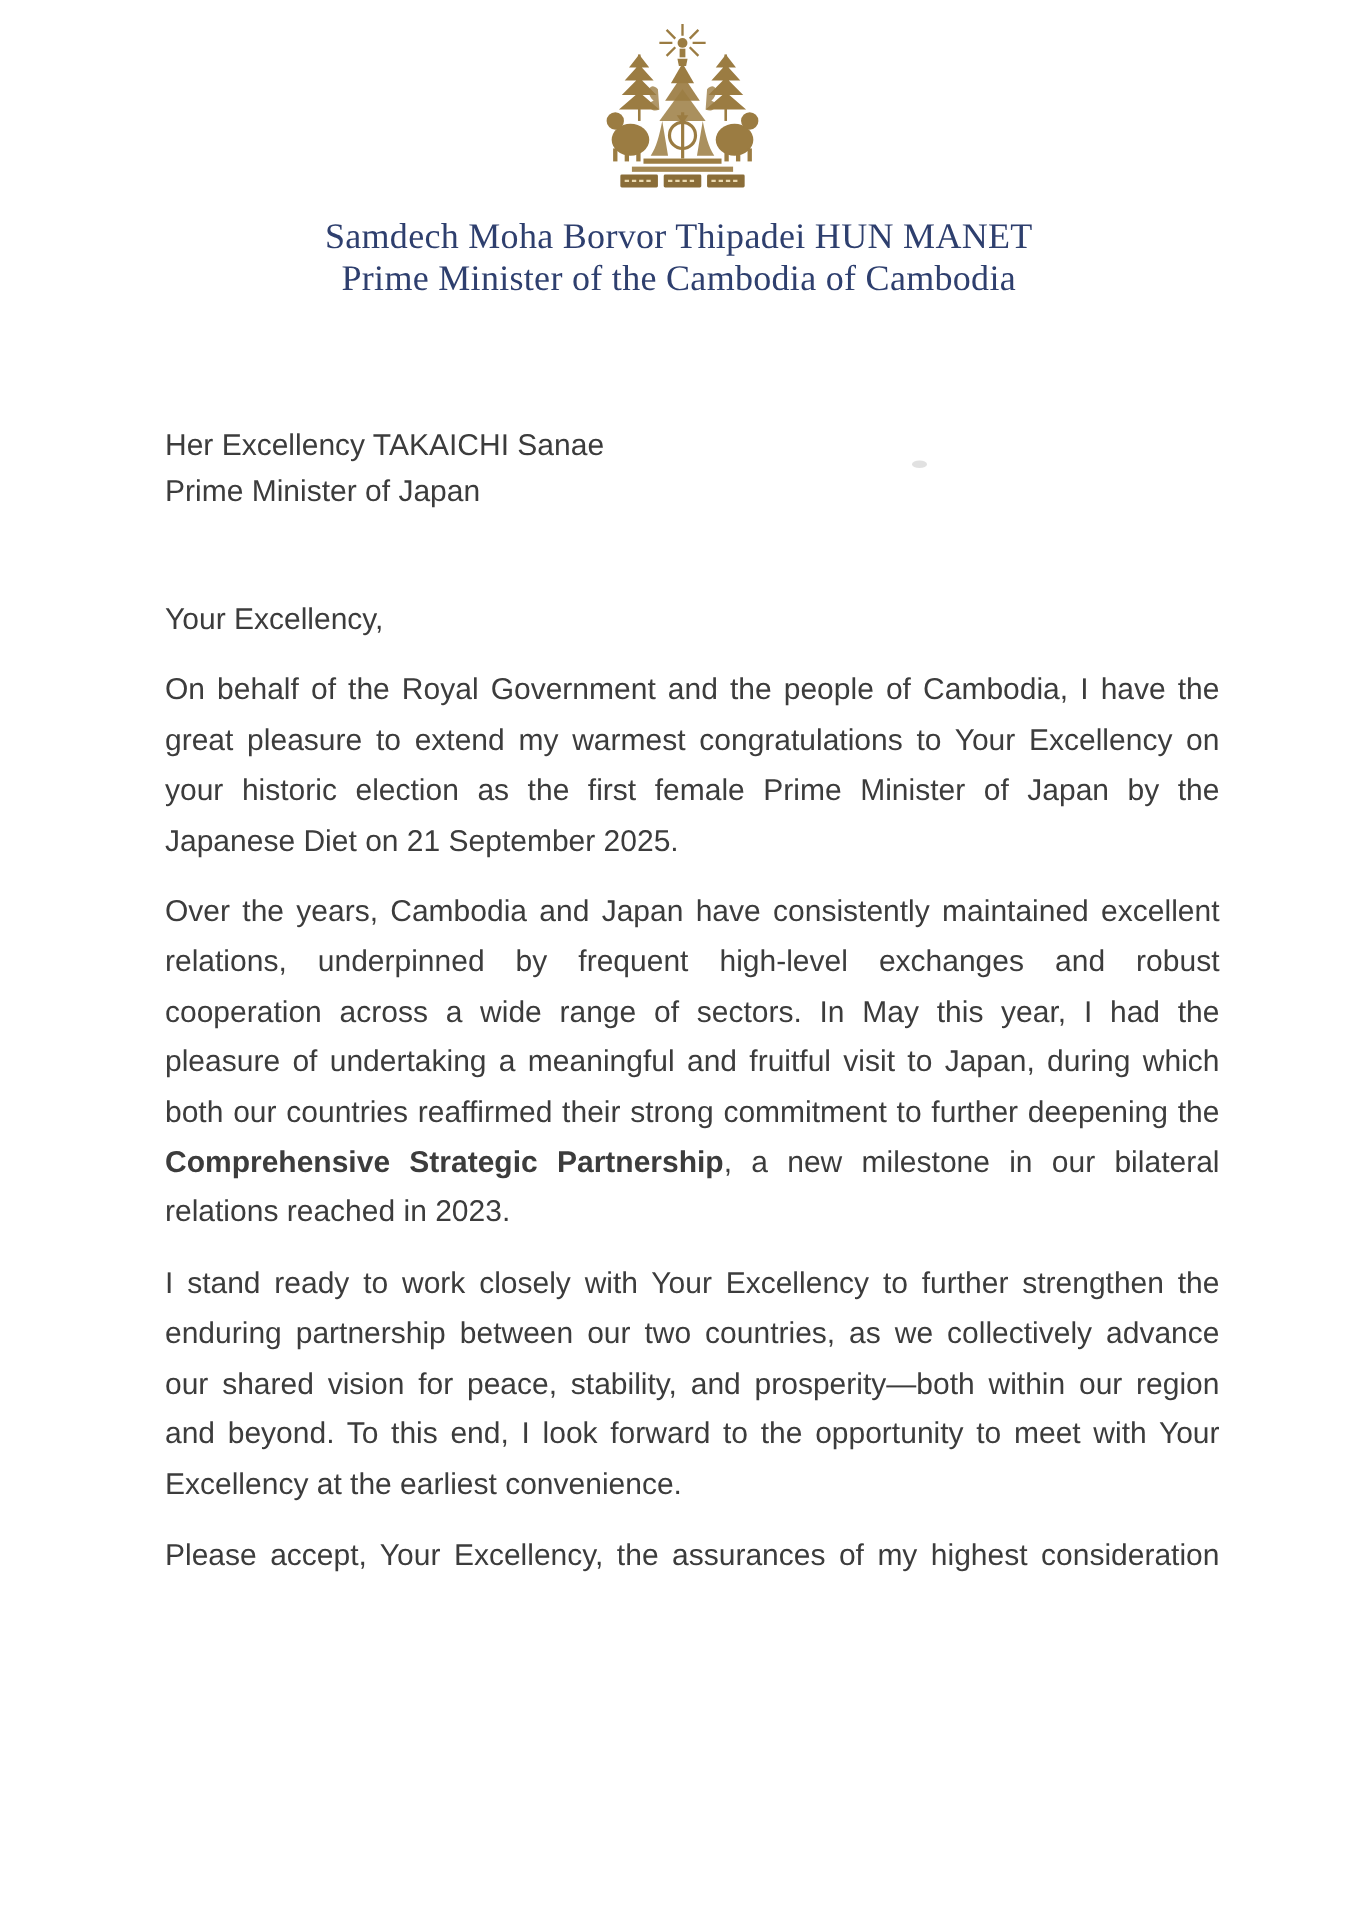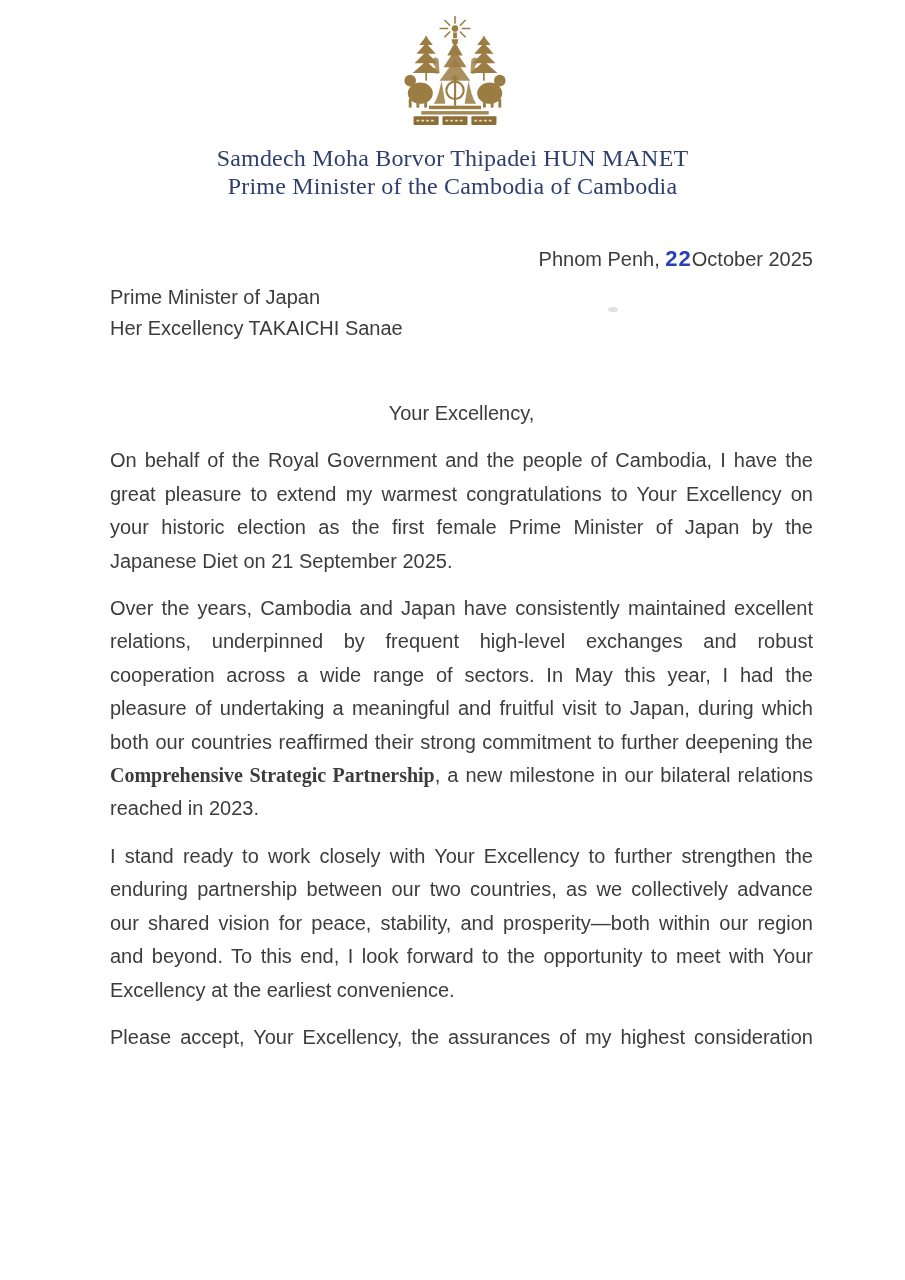--- a/index.html
+++ b/index.html
@@ -37,22 +37,22 @@
     position:absolute;top:282px;left:110px;
     font-size:20px;line-height:31px;color:#3c3c3c;
   }
   .recipient .city{text-decoration:underline;text-underline-offset:3px;}
   
   .body-block{
     position:absolute;top:397px;left:110px;width:703px;
     font-size:20px;line-height:33.4px;color:#3c3c3c;
   }
   .body-block p{margin:0 0 14px 0;text-align:justify;}
-  .body-block p.salutation{text-align:center;}
-  .bold-run{font-weight:bold;font-family:Liberation Serif, serif;}
+  .body-block p.salutation{text-align:left;}
+  .bold-run{font-weight:bold;}
   
   .signature{position:absolute;left:82px;top:1058px;width:178px;height:76px;}
   .signer{
     position:absolute;left:110px;top:1157px;
     font-size:25px;color:#3c3c3c;
   }
   
   .artifact{position:absolute;border-radius:50%;}
   .a1{left:608px;top:307px;width:10px;height:5px;background:#c9c9c9;opacity:.55;}
   .a2{left:836px;top:1190px;width:9px;height:5px;background:#cfcfcf;opacity:.5;}
@@ -106,25 +106,24 @@
     <g stroke="#ead9ae" stroke-width="1.6" stroke-dasharray="3 2">
       <path d="M15 111.5 h20 M45 111.5 h20 M75 111.5 h20"></path>
     </g>
   </svg>
 
   <div class="letterhead">
     <div>Samdech Moha Borvor Thipadei HUN MANET</div>
     <div>Prime Minister of the Cambodia of Cambodia</div>
   </div>
 
-  <div class="dateline"><span>Phnom Penh, </span><span class="ink-day">22</span><span>October 2025</span></div>
 
   <div class="recipient">
+    <div>Her Excellency TAKAICHI Sanae</div>
     <div>Prime Minister of Japan</div>
-    <div>Her Excellency TAKAICHI Sanae</div>
   </div>
 
   <div class="body-block">
     <p class="salutation">Your Excellency,</p>
     <p>On behalf of the Royal Government and the people of Cambodia, I have the great pleasure to extend my warmest congratulations to Your Excellency on your historic election as the first female Prime Minister of Japan by the Japanese Diet on 21 September 2025.</p>
     <p><span>Over the years, Cambodia and Japan have consistently maintained excellent relations, underpinned by frequent high-level exchanges and robust cooperation across a wide range of sectors. In May this year, I had the pleasure of undertaking a meaningful and fruitful visit to Japan, during which both our countries reaffirmed their strong commitment to further deepening the </span><span class="bold-run">Comprehensive Strategic Partnership</span><span>, a new milestone in our bilateral relations reached in 2023.</span></p>
     <p>I stand ready to work closely with Your Excellency to further strengthen the enduring partnership between our two countries, as we collectively advance our shared vision for peace, stability, and prosperity—both within our region and beyond. To this end, I look forward to the opportunity to meet with Your Excellency at the earliest convenience.</p>
     <p>Please accept, Your Excellency, the assurances of my highest consideration and best wishes for your personal good health, happiness and continued success in your endeavours.</p>
   </div>
 

